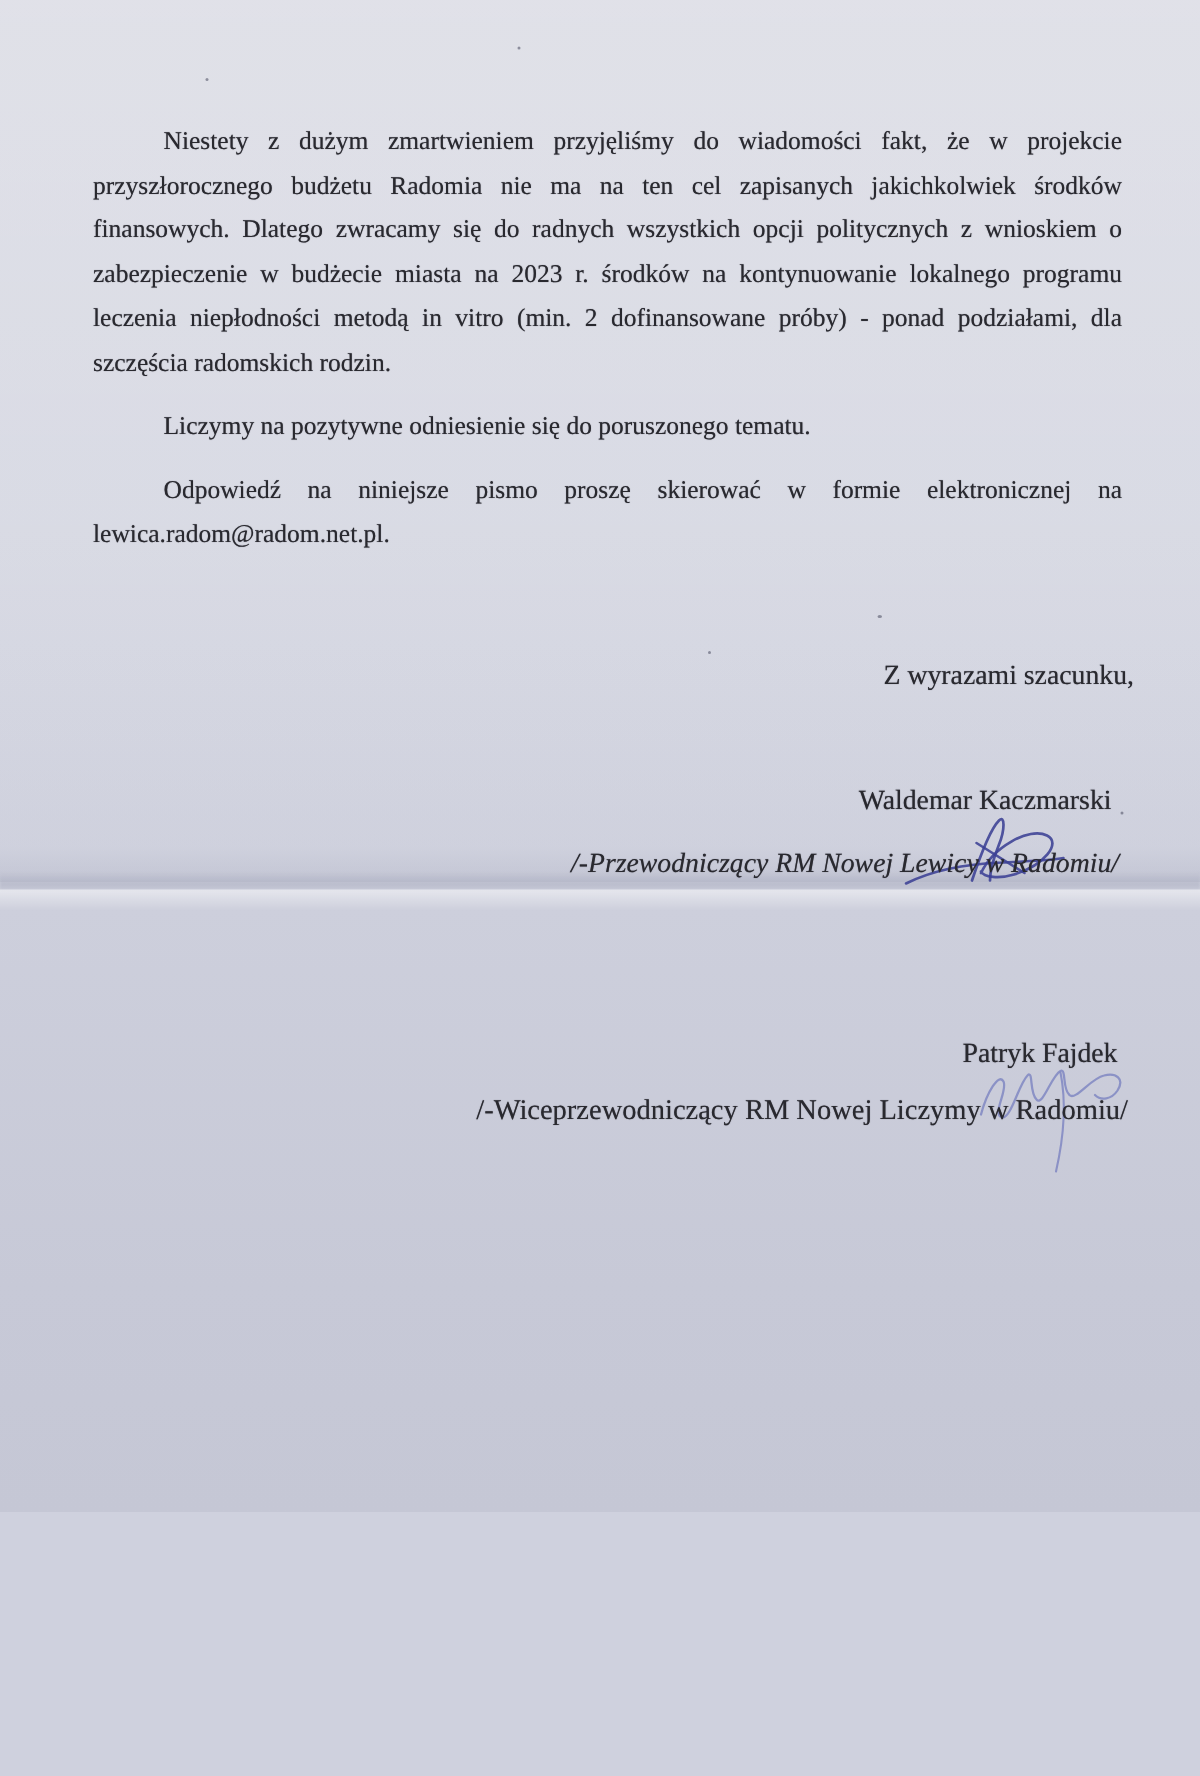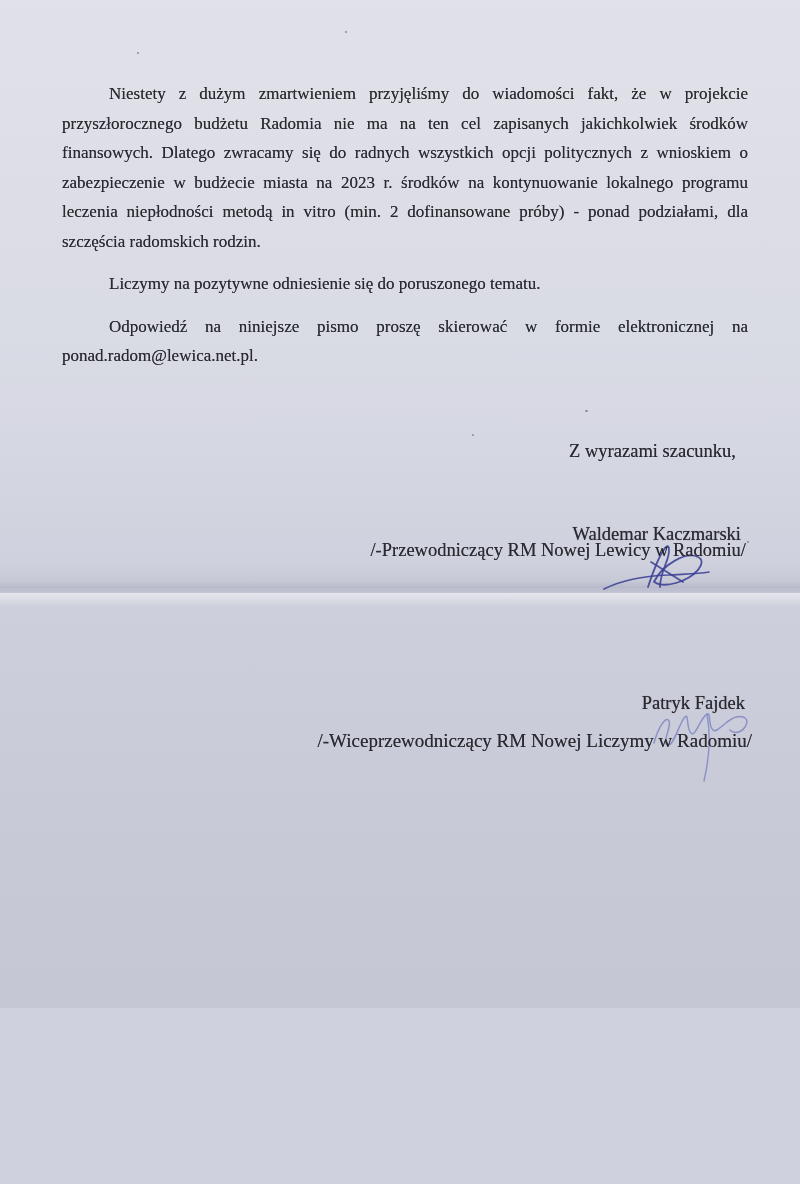--- a/index.html
+++ b/index.html
@@ -38,30 +38,30 @@
     pointer-events:none;
   }
   .text-block{
     position:absolute;top:79px;left:62px;width:686px;
     font-size:17px;line-height:29.5px;
     text-align:justify;
     text-shadow:0 0 .6px rgba(35,35,48,.65);
   }
   .text-block p{margin:0 0 13px 0;text-indent:47px;}
   .closing{
-    position:absolute;top:441px;right:64px;
+    position:absolute;top:441px;right:44px;
     font-size:18.5px;text-shadow:0 0 .6px rgba(35,35,48,.65);
   }
   .sig-name-1{
     position:absolute;top:524px;right:59px;
     font-size:18.5px;text-shadow:0 0 .7px rgba(35,35,48,.7);margin-left:16px;
   }
   .sig-title-1{
-    position:absolute;top:540px;right:54px;
-    font-size:18.5px;
+    position:absolute;top:566px;right:54px;
+    font-size:18.5px;font-style:italic;
     text-shadow:0 0 .6px rgba(35,35,48,.65);
   }
   .sig-name-2{
     position:absolute;top:693px;right:55px;
     font-size:18.5px;text-shadow:0 0 .7px rgba(35,35,48,.7);
   }
   .sig-title-2{
     position:absolute;top:730px;right:48px;
     font-size:19px;text-shadow:0 0 .6px rgba(35,35,48,.65);
   }
@@ -80,21 +80,21 @@
 
 <div class="page">
 
   <div class="upper-light"></div>
   <div class="crease-shadow"></div>
   <div class="crease-highlight"></div>
 
   <div class="text-block">
     <p>Niestety z dużym zmartwieniem przyjęliśmy do wiadomości fakt, że w projekcie przyszłorocznego budżetu Radomia nie ma na ten cel zapisanych jakichkolwiek środków finansowych. Dlatego zwracamy się do radnych wszystkich opcji politycznych z wnioskiem o zabezpieczenie w budżecie miasta na 2023 r. środków na kontynuowanie lokalnego programu leczenia niepłodności metodą in vitro (min. 2 dofinansowane próby) - ponad podziałami, dla szczęścia radomskich rodzin.</p>
     <p>Liczymy na pozytywne odniesienie się do poruszonego tematu.</p>
-    <p>Odpowiedź na niniejsze pismo proszę skierować w formie elektronicznej na ponad.radom@lewica.net.pl.</p>
+    <p>Odpowiedź na niniejsze pismo proszę skierować w formie elektronicznej na lewica.radom@radom.net.pl.</p>
   </div>
 
   <div class="closing">Z wyrazami szacunku,</div>
 
   <div class="sig-name-1">Waldemar Kaczmarski</div>
 
   <svg class="ink-1" viewBox="0 0 112 60" aria-hidden="true">
     <path d="M 2 52 C 18 44 40 39 66 38 C 82 37 96 37 107 35" stroke-width="1.7"></path>
     <path d="M 52 45 C 60 28 84 14 96 20 C 106 25 94 40 74 46 C 64 49 54 48 52 44" stroke-width="1.8"></path>
     <path d="M 46 50 C 52 32 58 16 64 10 C 68 6 68 16 64 26 C 60 36 58 44 58 50" stroke-width="1.8"></path>

